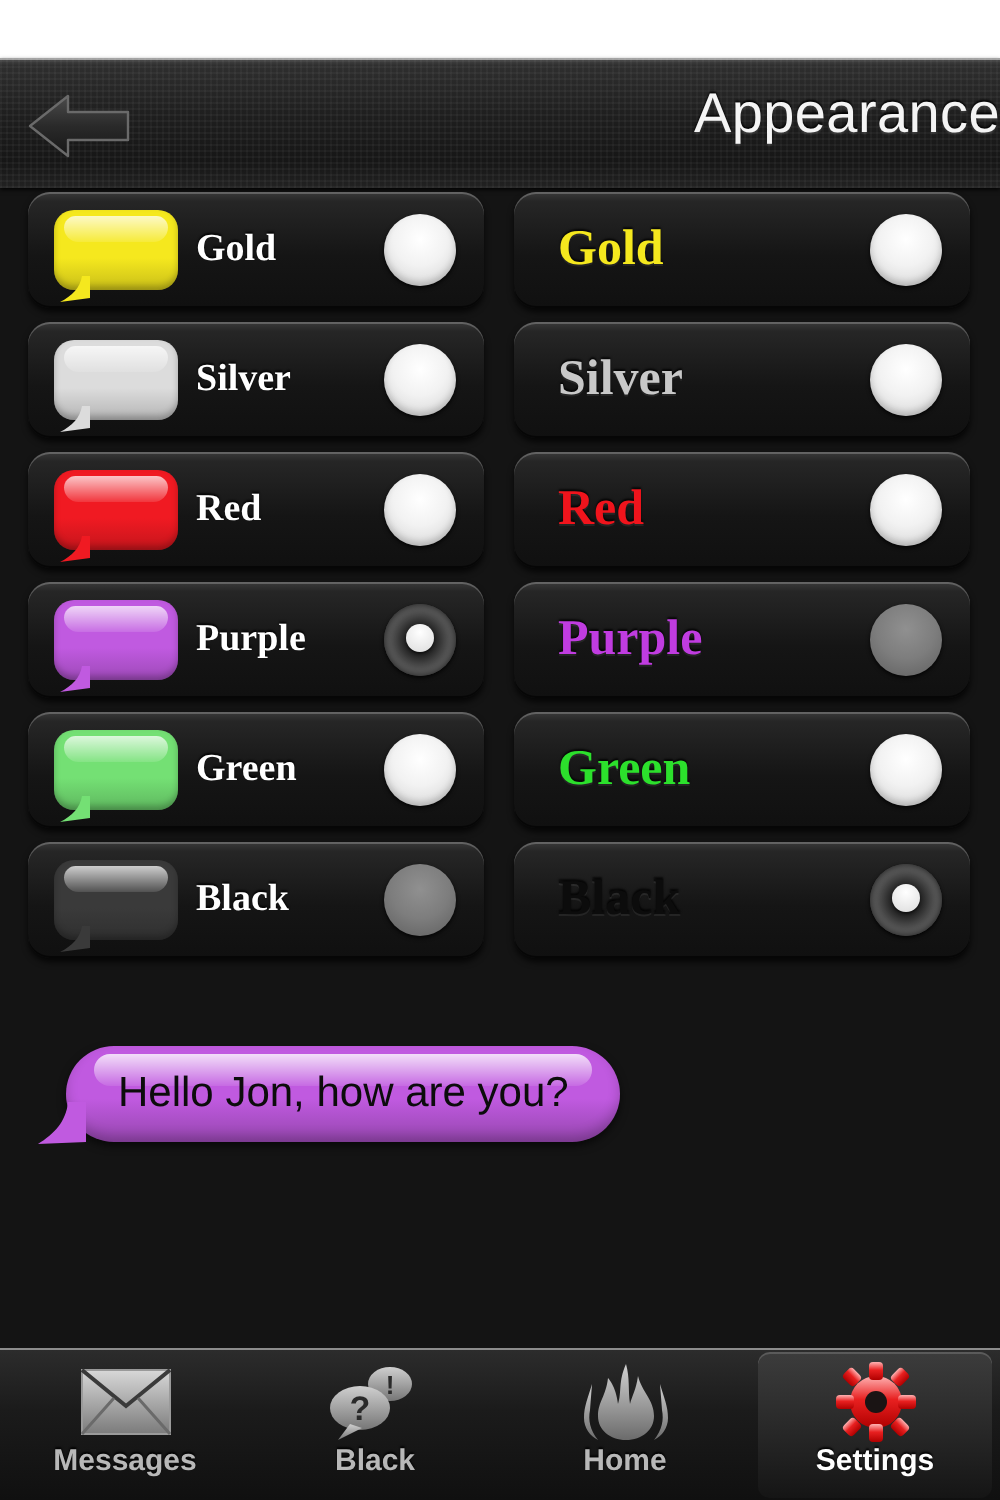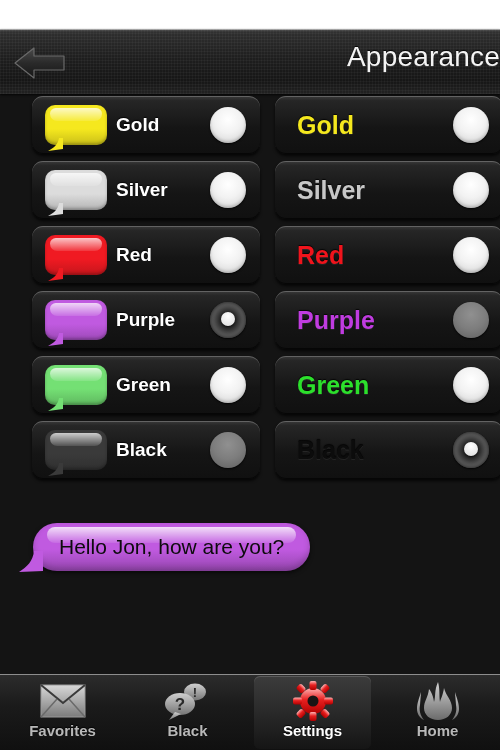--- a/index.html
+++ b/index.html
@@ -53,22 +53,22 @@
   .back-btn {
     position: absolute; left: 12px; top: 12px;
     width: 60px; height: 44px;
     z-index: 3;
     cursor: pointer;
   }
   .back-btn svg { display:block; }
 
   
   .columns {
-    position: absolute; top: 96px; left: 18px;
-    width: 408px; height: 400px;
+    position: absolute; top: 96px; left: 0;
+    width: 408px; height: 400px; font-family: Liberation Serif, serif;
   }
   .col { position: absolute; top: 0; }
   .col-left  { left: 14px;  width: 228px; }
   .col-right { left: 257px; width: 228px; }
 
   .row {
     position: relative;
     height: 58px;
     margin-bottom: 7px;
     border-radius: 11px;
@@ -338,40 +338,58 @@
               <linearGradient id="gEnv" x1="0" y1="0" x2="0" y2="1">
                 <stop offset="0%" stop-color="#d8d8d8"></stop>
                 <stop offset="100%" stop-color="#7b7b7b"></stop>
               </linearGradient>
             </defs>
             <rect x="1" y="1" width="44" height="32" fill="url(#gEnv)" stroke="#9a9a9a"></rect>
             <path d="M1 1 L23 19 L45 1" fill="none" stroke="#3a3a3a" stroke-width="2"></path>
             <path d="M1 33 L17 15 M45 33 L29 15" fill="none" stroke="#6a6a6a" stroke-width="1.5"></path>
           </svg>
         </div>
-        <div class="tab-label">Favorites</div>
+        <div class="tab-label">Messages</div>
       </div>
       <div class="tab">
         <div class="tab-icon">
           <svg width="50" height="38" viewBox="0 0 50 38">
             <defs>
               <linearGradient id="gCh" x1="0" y1="0" x2="0" y2="1">
                 <stop offset="0%" stop-color="#cfcfcf"></stop>
                 <stop offset="100%" stop-color="#767676"></stop>
               </linearGradient>
             </defs>
             <ellipse cx="32" cy="10" rx="11" ry="8.5" fill="url(#gCh)"></ellipse>
             <path d="M26 16 L22 22 L29 18 Z" fill="url(#gCh)"></path>
             <text x="32" y="15" font-size="13" font-family="Liberation Sans, sans-serif" font-weight="bold" fill="#2a2a2a" text-anchor="middle">!</text>
             <ellipse cx="17" cy="22" rx="15" ry="11" fill="url(#gCh)"></ellipse>
             <path d="M12 30 L6 38 L18 32 Z" fill="url(#gCh)"></path>
             <text x="17" y="28" font-size="17" font-family="Liberation Sans, sans-serif" font-weight="bold" fill="#2a2a2a" text-anchor="middle">?</text>
           </svg>
         </div>
         <div class="tab-label">Black</div>
+      </div>
+      <div class="tab">
+        <div class="tab-icon">
+          <svg width="46" height="38" viewBox="0 0 46 38">
+            <defs>
+              <linearGradient id="gFl" x1="0" y1="0" x2="0" y2="1">
+                <stop offset="0%" stop-color="#d2d2d2"></stop>
+                <stop offset="100%" stop-color="#6b6b6b"></stop>
+              </linearGradient>
+            </defs>
+            <g fill="url(#gFl)">
+              <path d="M23 0 C19 9 21 14 19 20 C18 11 14 7 14 7 C13 16 9 19 9 26 C9 33 15 38 23 38 C31 38 37 33 37 26 C37 18 31 14 29 6 C28 13 26 16 25 20 C24 13 25 7 23 0 Z"></path>
+              <path d="M6 10 C4 17 2 21 2 27 C2 32 5 36 9 38 C5 33 4 28 5 23 Z"></path>
+              <path d="M40 10 C42 17 44 21 44 27 C44 32 41 36 37 38 C41 33 42 28 41 23 Z"></path>
+            </g>
+          </svg>
+        </div>
+        <div class="tab-label">Home</div>
       </div>
       <div class="tab active">
         <div class="tab-icon">
           <svg width="40" height="40" viewBox="0 0 40 40">
             <defs>
               <linearGradient id="gGear" x1="0" y1="0" x2="0" y2="1">
                 <stop offset="0%" stop-color="#ffb3b3"></stop>
                 <stop offset="45%" stop-color="#e82020"></stop>
                 <stop offset="100%" stop-color="#b00000"></stop>
               </linearGradient>
@@ -385,33 +403,15 @@
               <rect x="4" y="4" width="8" height="7" rx="2" transform="rotate(45 8 7.5)"></rect>
               <rect x="28" y="4" width="8" height="7" rx="2" transform="rotate(-45 32 7.5)"></rect>
               <rect x="4" y="29" width="8" height="7" rx="2" transform="rotate(-45 8 32.5)"></rect>
               <rect x="28" y="29" width="8" height="7" rx="2" transform="rotate(45 32 32.5)"></rect>
             </g>
             <circle cx="20" cy="20" r="5.5" fill="#1a1414"></circle>
           </svg>
         </div>
         <div class="tab-label">Settings</div>
       </div>
-      <div class="tab">
-        <div class="tab-icon">
-          <svg width="46" height="38" viewBox="0 0 46 38">
-            <defs>
-              <linearGradient id="gFl" x1="0" y1="0" x2="0" y2="1">
-                <stop offset="0%" stop-color="#d2d2d2"></stop>
-                <stop offset="100%" stop-color="#6b6b6b"></stop>
-              </linearGradient>
-            </defs>
-            <g fill="url(#gFl)">
-              <path d="M23 0 C19 9 21 14 19 20 C18 11 14 7 14 7 C13 16 9 19 9 26 C9 33 15 38 23 38 C31 38 37 33 37 26 C37 18 31 14 29 6 C28 13 26 16 25 20 C24 13 25 7 23 0 Z"></path>
-              <path d="M6 10 C4 17 2 21 2 27 C2 32 5 36 9 38 C5 33 4 28 5 23 Z"></path>
-              <path d="M40 10 C42 17 44 21 44 27 C44 32 41 36 37 38 C41 33 42 28 41 23 Z"></path>
-            </g>
-          </svg>
-        </div>
-        <div class="tab-label">Home</div>
-      </div>
     </div>
 
 </div>
 
 </body></html>

